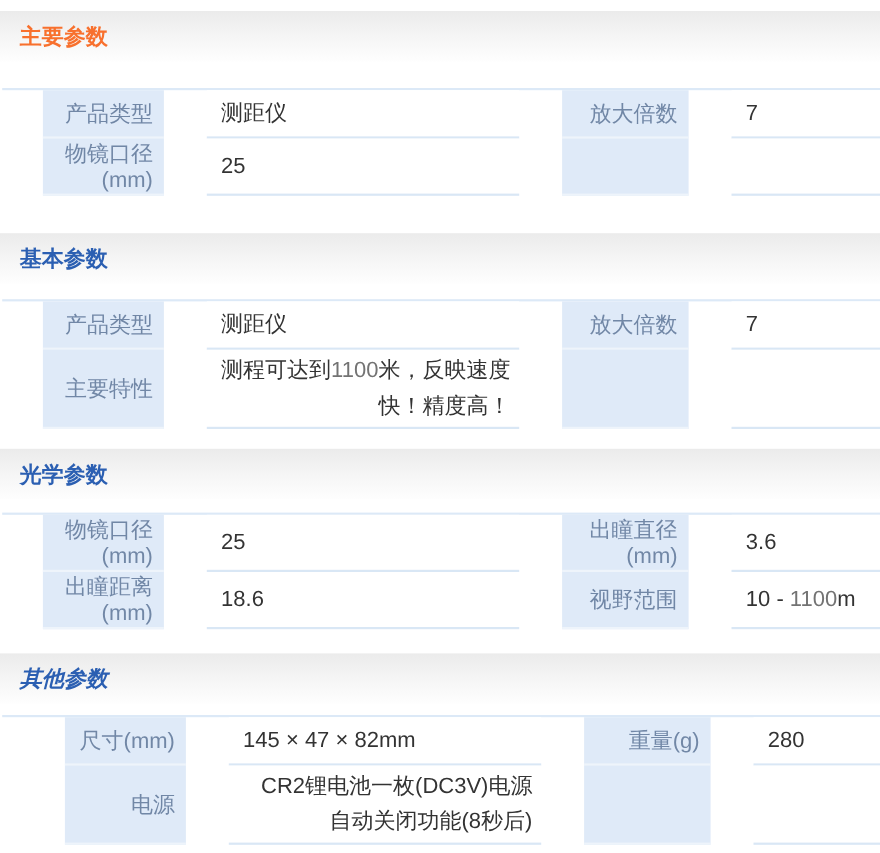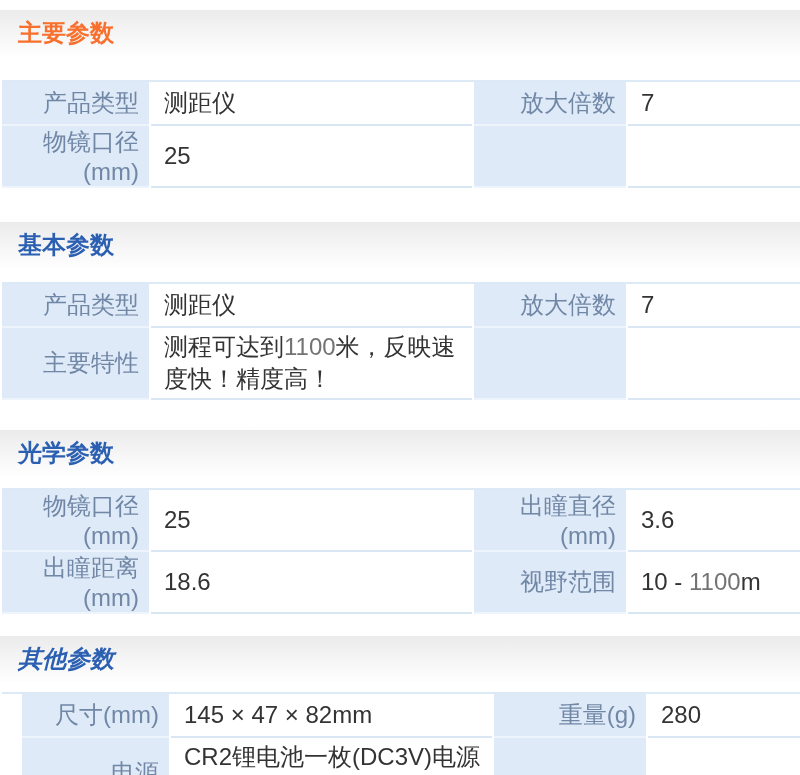--- a/index.html
+++ b/index.html
@@ -5,45 +5,45 @@
   html,body{margin:0;padding:0;}
   body{
     width:800px;height:775px;overflow:hidden;background:#ffffff;
     font-family:"Liberation Sans","DejaVu Sans",sans-serif;
   }
   .band{
     height:46px;box-sizing:border-box;display:flex;align-items:center;
     padding-left:18px;
     background:linear-gradient(to bottom,#ebebeb 0%,#f6f6f6 55%,#fefefe 100%);
   }
-  .band .title{font-size:24px;font-weight:600;}
+  .band .title{font-size:20px;font-weight:600;}
   .title.orange{color:#f8702d;}
   .title.blue{color:#2b5fb2;}
 
   .ptable{margin-left:2px;border-top:2px solid #dce9f7;}
   .prow{display:grid;grid-template-columns:147px 321px 152px 1fr;column-gap:2px;}
   .cell{
     box-sizing:border-box;display:flex;align-items:center;
-    min-height:44px;font-size:24px;border-bottom:2px solid #d9e7f5;
+    min-height:44px;font-size:20px;border-bottom:2px solid #d9e7f5;margin-left:37px;
   }
   .cell.label{
     background:#dfeaf8;color:#7187a6;justify-content:flex-end;
     padding-right:10px;border-bottom-color:#eef4fb;text-align:right;
   }
-  .cell.value{background:#ffffff;color:#333333;padding-left:13px;padding-right:8px;}
+  .cell.value{background:#ffffff;color:#333333;padding-left:13px;padding-right:8px;text-align:right;}
   .prow.tall .cell{min-height:72px;}
   .txt{line-height:32px;word-break:break-all;}
   .kw{color:#737373;}
 
   
   #band-1{margin-top:10px;}
   #table-1{margin-top:24px;}
   #band-2{margin-top:34px;}
   #table-2{margin-top:14px;}
-  #band-3{margin-top:30px;}
+  #band-3{margin-top:18px;}
   #table-3{margin-top:12px;}
   #band-4{margin-top:22px;font-style:italic;}
   #table-4{margin-top:10px;padding-left:20px;}
 
   .tabbar{display:flex;margin-top:27px;height:14px;}
   .tab-active{
     width:117px;margin-left:2px;box-sizing:border-box;
     border:1px solid #a3a3a3;border-bottom:none;background:#ffffff;
   }
   .tab-rest{flex:1;border-top:1px solid #b3b3b3;background:#f9f9f9;}

